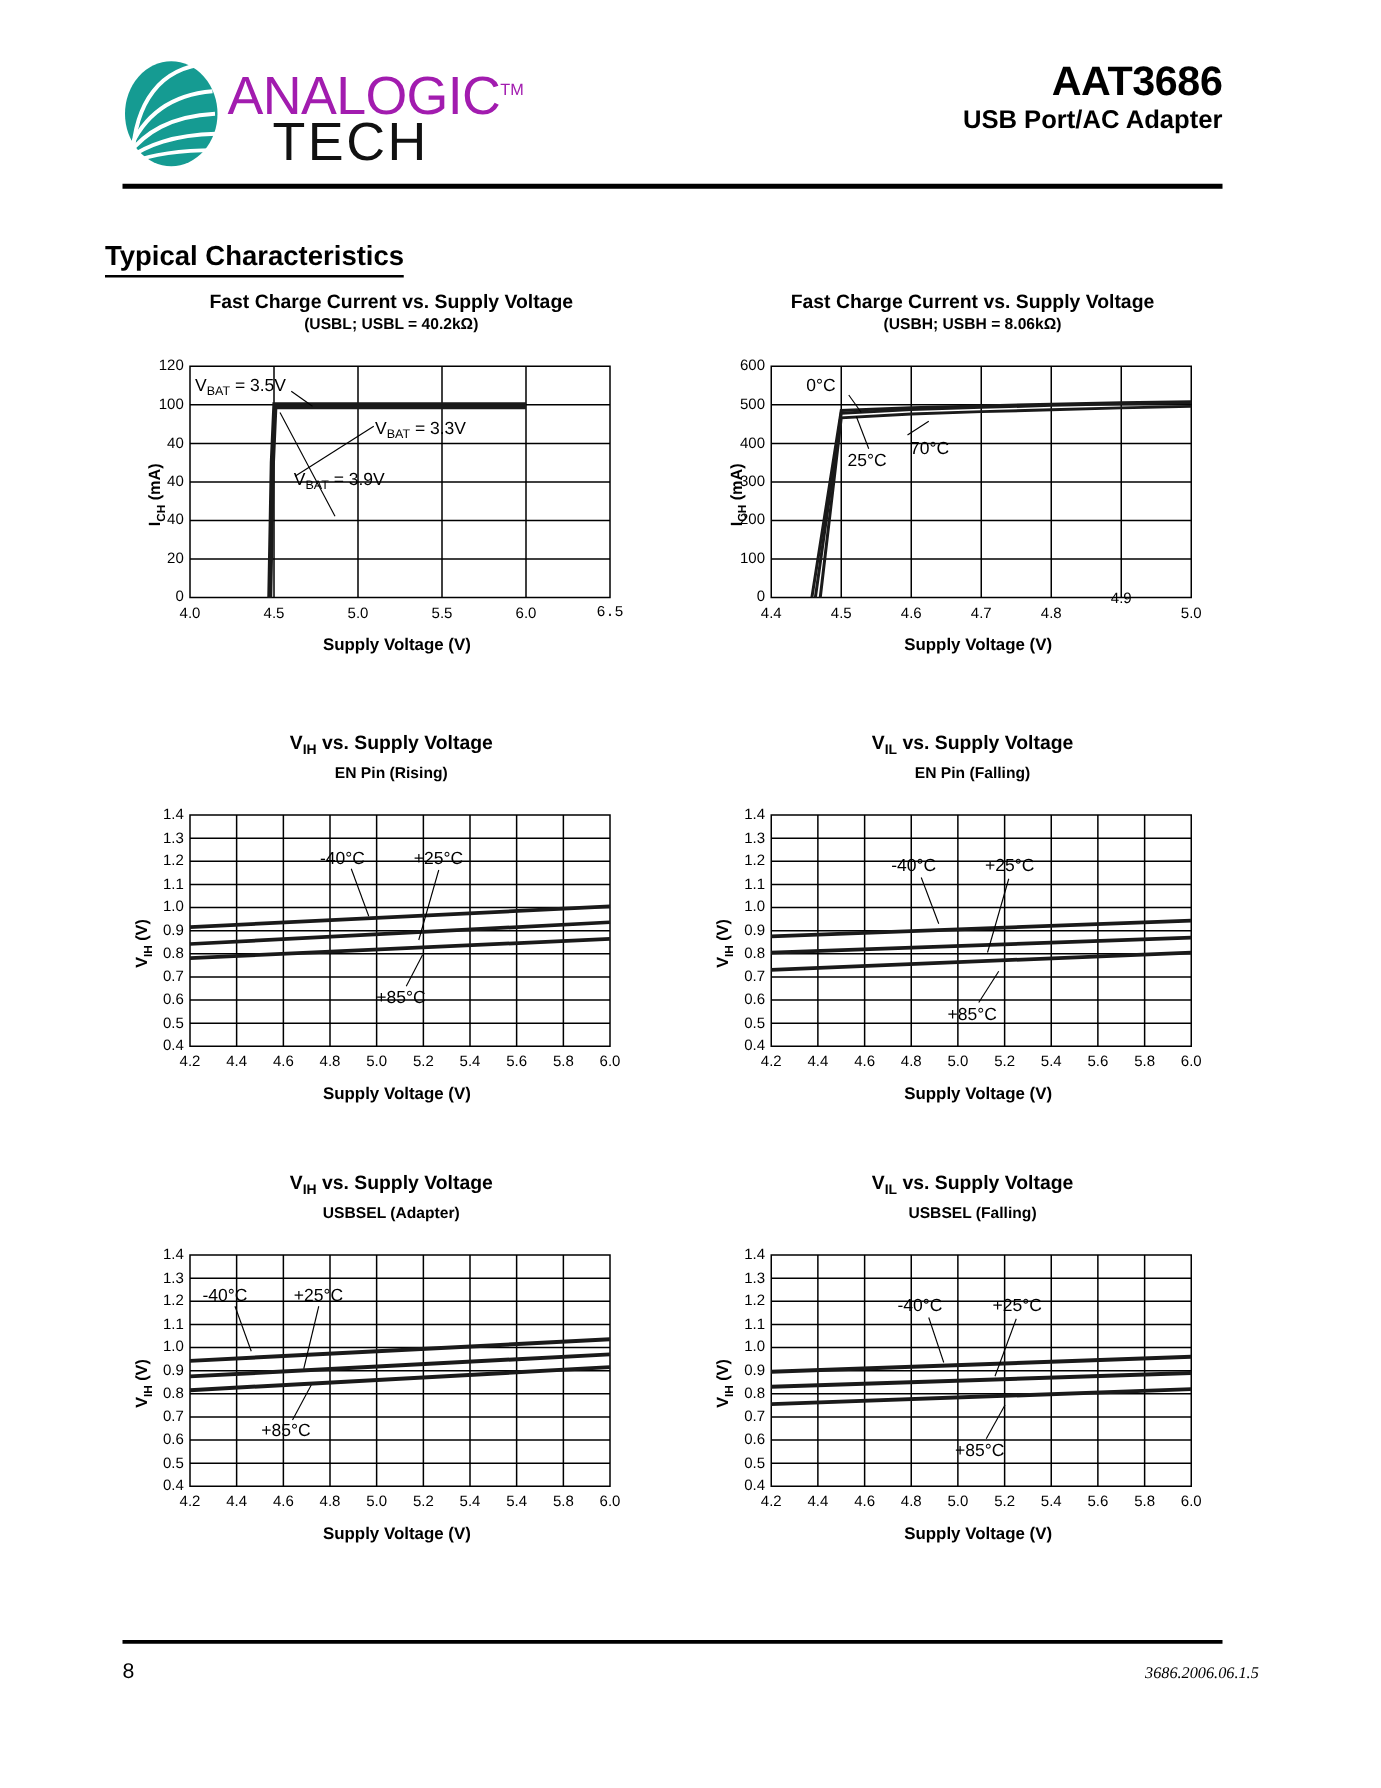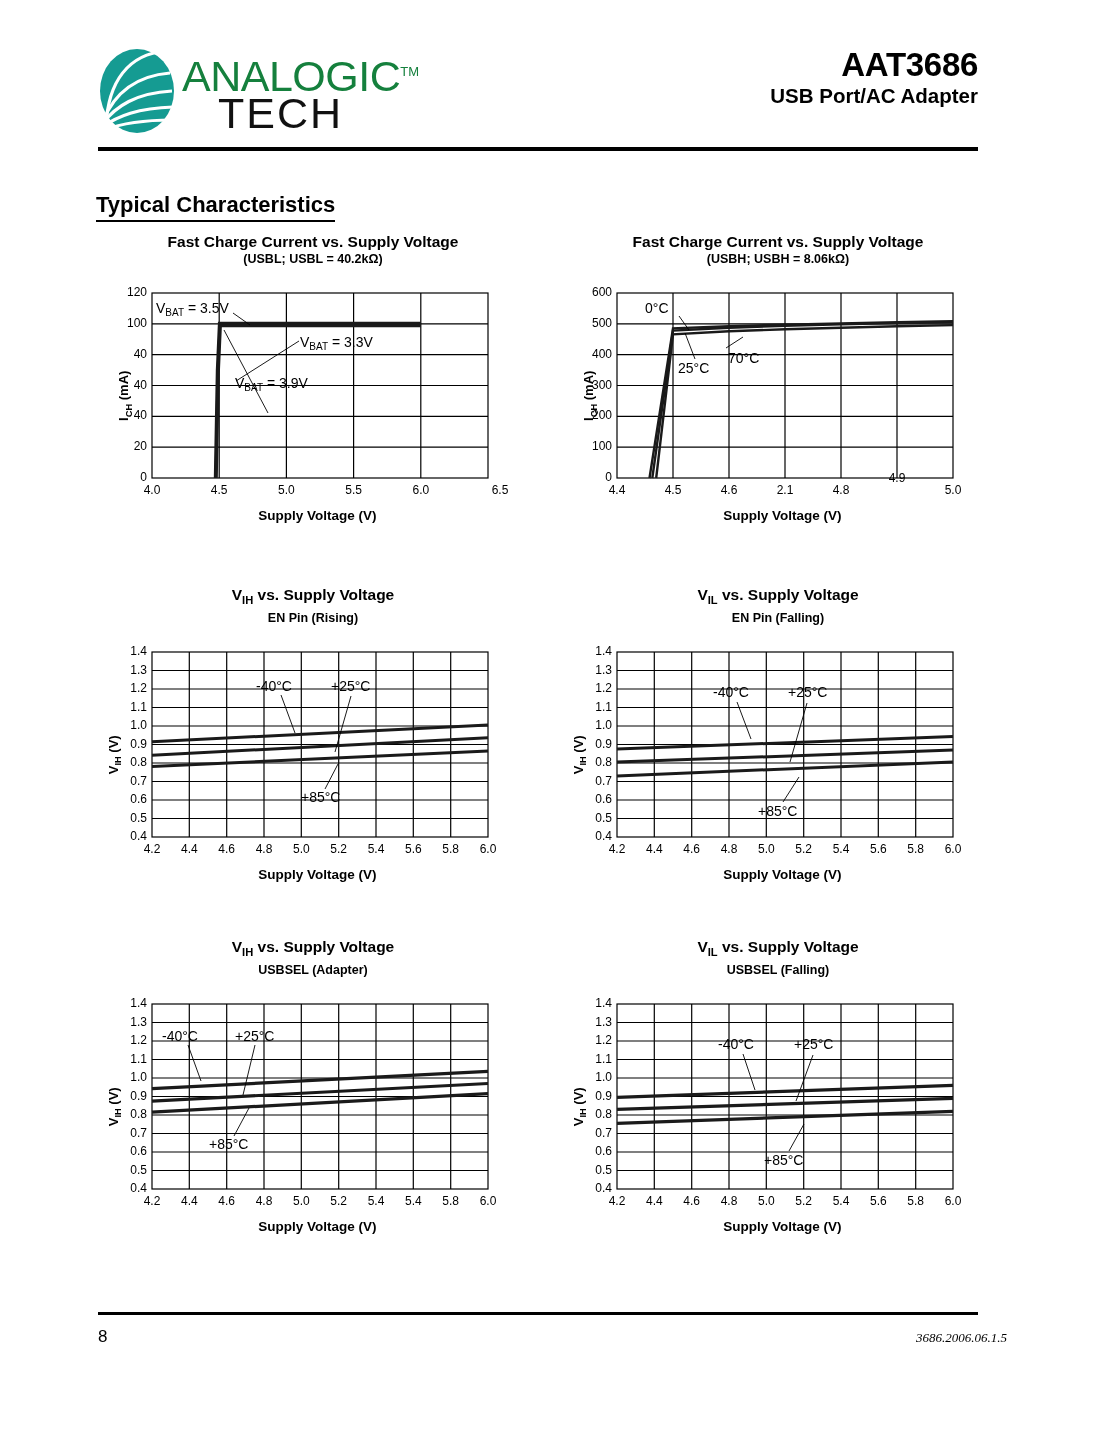--- a/index.html
+++ b/index.html
@@ -16,41 +16,41 @@
 
   
   .header {
     position: absolute; left: 98px; top: 46px; width: 880px; height: 100px;
   }
   .logo-wrap { position: absolute; left: 0; top: 2px; width: 300px; height: 100px; }
   .logo-mark { position: absolute; left: 0; top: 0; width: 78px; height: 86px; }
   .logo-text { position: absolute; left: 84px; top: 4px; }
   .logo-analogic {
     font-size: 43px; letter-spacing: -0.5px; line-height: 40px;
-    font-family: "Liberation Sans", sans-serif; font-weight: 400; color: #15803d;
+    font-family: "Liberation Sans", sans-serif; font-weight: 400; color: #a21caf;
   }
   .logo-tm { font-size: 13px; vertical-align: super; letter-spacing: 0; }
   .logo-tech {
     font-size: 43px; line-height: 42px; letter-spacing: 2px;
     color: #111; padding-left: 36px; display: block; margin-top: -4px;
   }
   .hdr-right {
     position: absolute; right: 0; top: 0; text-align: right; width: 620px;
   }
   .hdr-part { font-size: 33px; font-weight: bold; line-height: 37px; letter-spacing: -0.3px; }
   .hdr-sub1 { font-size: 20.5px; font-weight: bold; line-height: 26px; }
   .hdr-sub2 { font-size: 20.5px; font-weight: bold; line-height: 26px; }
   .hdr-rule {
     position: absolute; left: 98px; top: 147px; width: 880px;
     border-top: 4px solid #000;
   }
 
   
   .section-title {
-    position: absolute; left: 96px; top: 192px;
+    position: absolute; left: 84px; top: 192px;
     font-size: 22px; font-weight: bold;
     border-bottom: 2.5px solid #000; padding-bottom: 2px;
   }
 
   
   .chart-block { position: absolute; }
   .chart-title {
     text-align: center; font-size: 15.5px; font-weight: bold; line-height: 19px;
   }
   .chart-subtitle {
@@ -160,21 +160,21 @@
       <div class="ytick" style="left:4px; top:71.7px; width:40px;">40</div>
       <div class="ytick" style="left:4px; top:102.5px; width:40px;">40</div>
       <div class="ytick" style="left:4px; top:133.3px; width:40px;">40</div>
       <div class="ytick" style="left:4px; top:164.2px; width:40px;">20</div>
       <div class="ytick" style="left:4px; top:195px; width:40px;">0</div>
       <div class="xtick" style="left:29px; top:208px; width:40px;">4.0</div>
       <div class="xtick" style="left:96.2px; top:208px; width:40px;">4.5</div>
       <div class="xtick" style="left:163.4px; top:208px; width:40px;">5.0</div>
       <div class="xtick" style="left:230.6px; top:208px; width:40px;">5.5</div>
       <div class="xtick" style="left:297.8px; top:208px; width:40px;">6.0</div>
-      <div class="xtick" style="left:377px; top:208px; width:40px;">6.5</div>
+      <div class="xtick" style="left:365px; top:208px; width:40px;font-family:Liberation Mono, monospace;">6.5</div>
       <div class="xlabel" style="left:22px; top:233px; width:385px;">Supply Voltage (V)</div>
     </div>
   </div>
 
   <div class="chart-block" style="left:568px; top:232px; width:420px;">
     <div class="chart-title"><span>Fast Charge Current vs. Supply Voltage</span></div>
     <div class="chart-subtitle">(USBH; USBH = 8.06kΩ)</div>
     <div class="plot-area" style="height:270px; margin-top:8px;">
       <div class="ylabel" style="left:-3px; top:112px; transform:rotate(-90deg);"><span>I</span><sub>CH</sub><span> (mA)</span></div>
       <svg width="420" height="215" viewBox="0 0 420 215" style="position:absolute;left:0;top:10px;">
@@ -208,21 +208,21 @@
       <div class="ytick" style="left:4px; top:10px; width:40px;">600</div>
       <div class="ytick" style="left:4px; top:40.8px; width:40px;">500</div>
       <div class="ytick" style="left:4px; top:71.7px; width:40px;">400</div>
       <div class="ytick" style="left:4px; top:102.5px; width:40px;">300</div>
       <div class="ytick" style="left:4px; top:133.3px; width:40px;">200</div>
       <div class="ytick" style="left:4px; top:164.2px; width:40px;">100</div>
       <div class="ytick" style="left:4px; top:195px; width:40px;">0</div>
       <div class="xtick" style="left:29px; top:208px; width:40px;">4.4</div>
       <div class="xtick" style="left:85px; top:208px; width:40px;">4.5</div>
       <div class="xtick" style="left:141px; top:208px; width:40px;">4.6</div>
-      <div class="xtick" style="left:197px; top:208px; width:40px;">2.1</div>
+      <div class="xtick" style="left:197px; top:208px; width:40px;">4.7</div>
       <div class="xtick" style="left:253px; top:208px; width:40px;">4.8</div>
       <div class="xtick" style="left:309px; top:196px; width:40px;">4.9</div>
       <div class="xtick" style="left:365px; top:208px; width:40px;">5.0</div>
       <div class="xlabel" style="left:22px; top:233px; width:385px;">Supply Voltage (V)</div>
     </div>
   </div>
 
   <div class="chart-block" style="left:103px; top:585px; width:420px;">
     <div class="chart-title"><span>V</span><sub>IH</sub><span> vs. Supply Voltage</span></div>
     <div class="chart-subtitle">EN Pin (Rising)</div>

